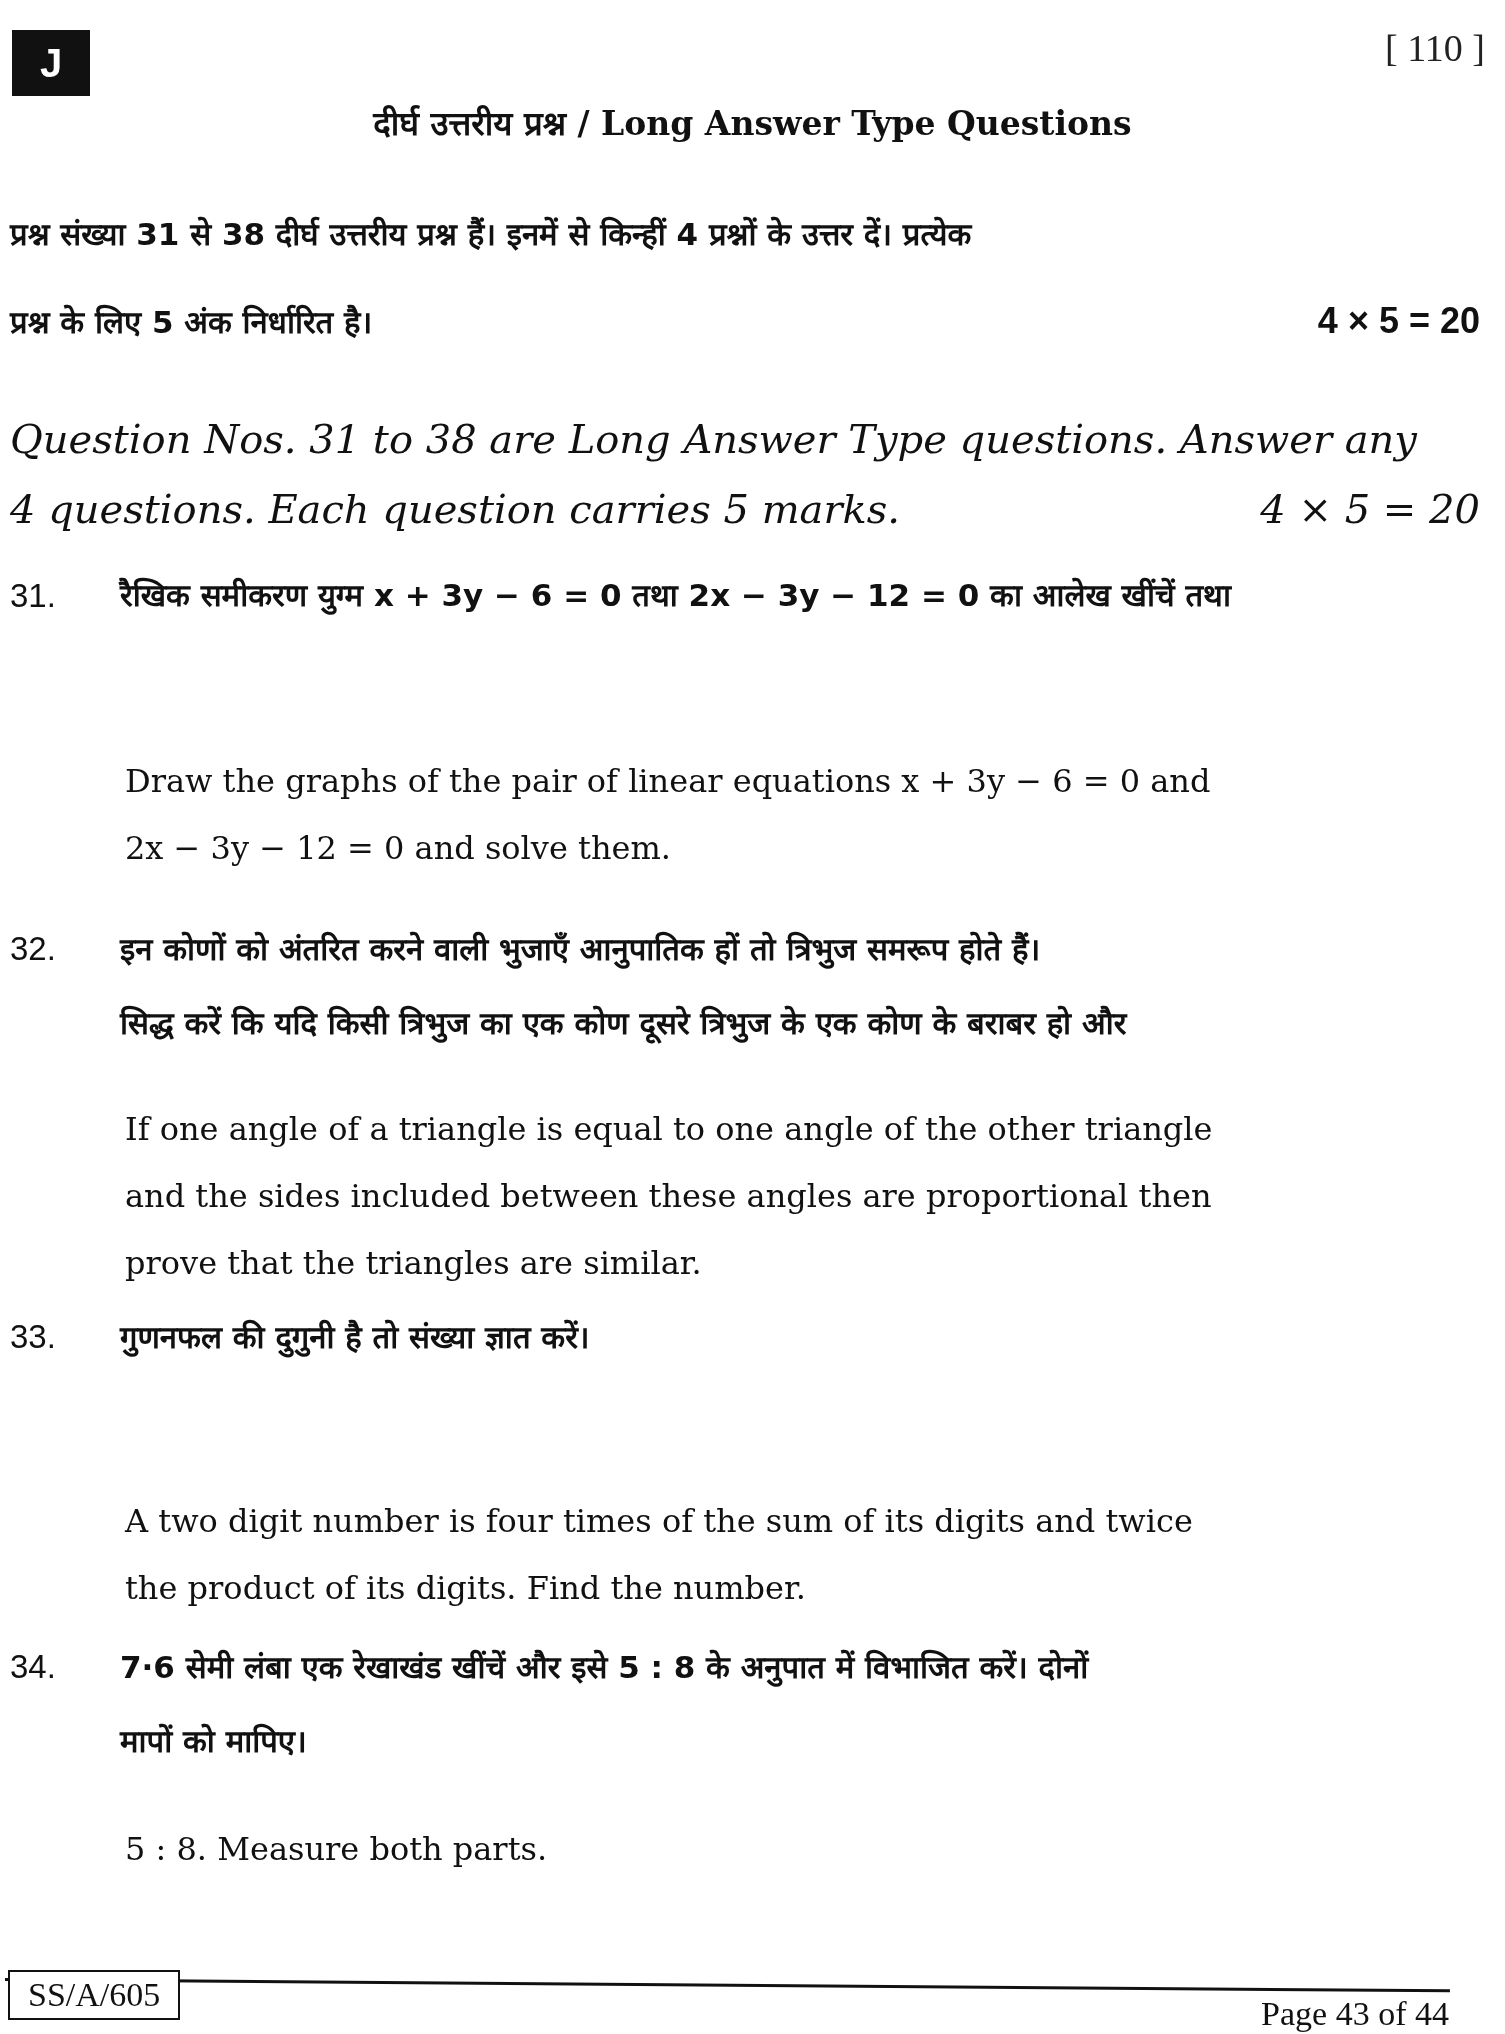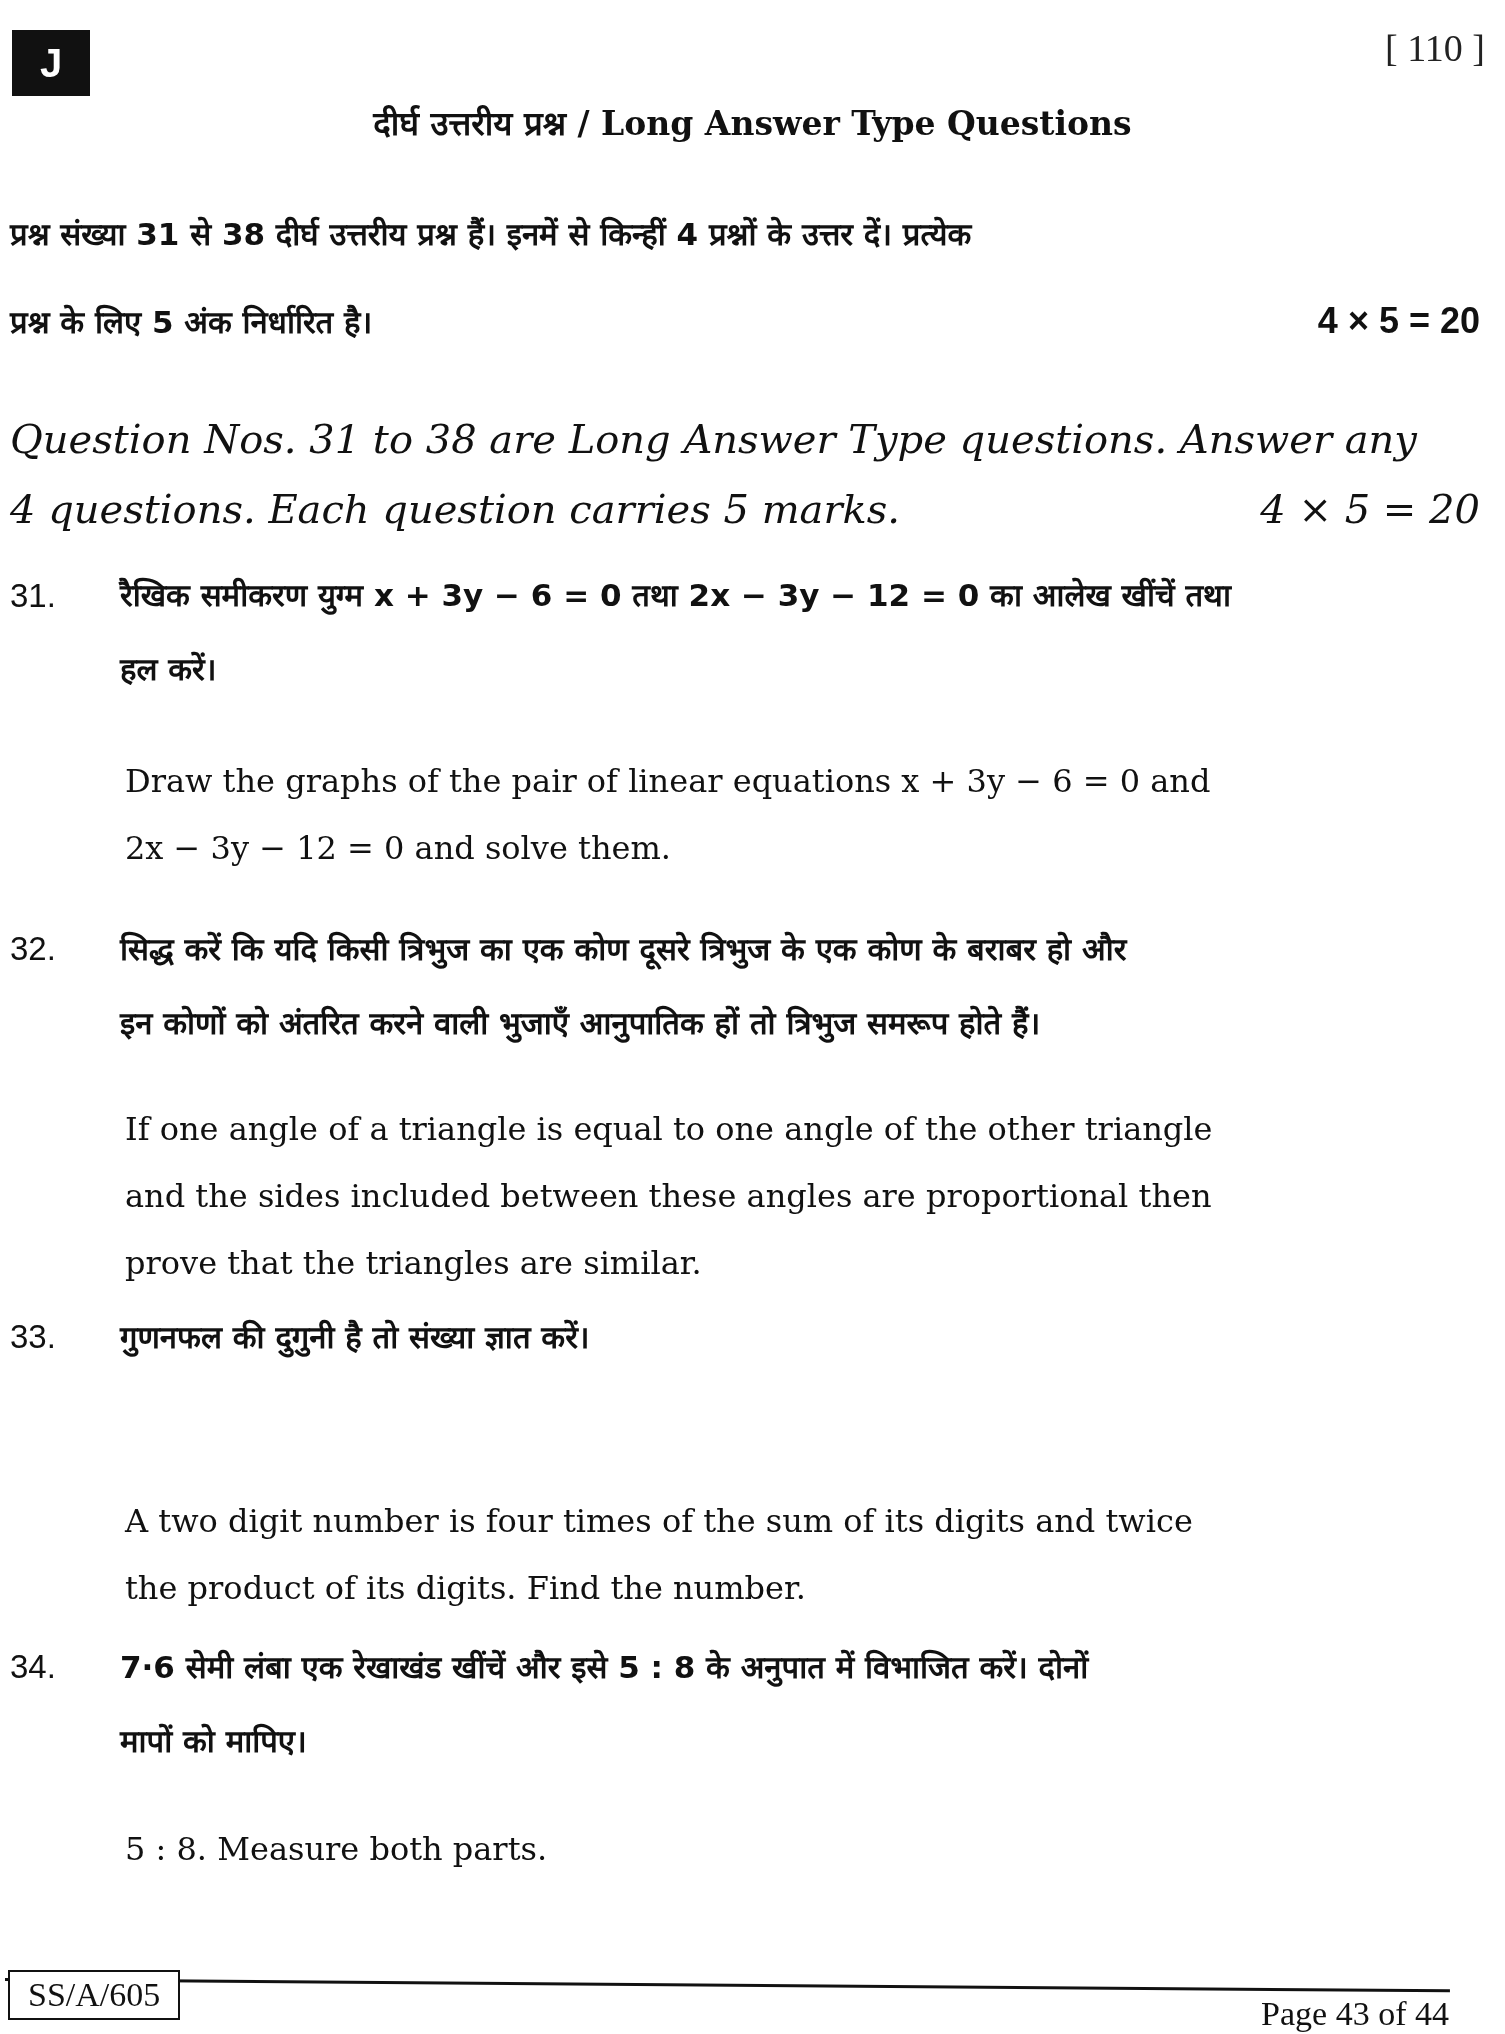--- a/index.html
+++ b/index.html
@@ -38,31 +38,30 @@
 
 <div class="abs ital line" style="left:10px; top:416px;">Question Nos. 31 to 38 are Long Answer Type questions. Answer any</div>
 <div class="abs row" style="left:10px; top:486px; width:1470px;">
   <span class="ital">4 questions. Each question carries 5 marks.</span>
   <span class="ital">4 × 5 = 20</span>
 </div>
 
 <div class="abs qnum" style="top:577px;">31.</div>
 <div class="abs hq" style="top:558px;">
   <div>रैखिक समीकरण युग्म  x + 3y − 6 = 0  तथा  2x − 3y − 12 = 0  का आलेख खींचें तथा</div>
-  <div>हल करें।</div>
 </div>
 <div class="abs eq" style="top:748px;">
   <div>Draw the graphs of the pair of linear equations  x + 3y − 6 = 0  and</div>
   <div>2x − 3y − 12 = 0  and solve them.</div>
 </div>
 
 <div class="abs qnum" style="top:930px;">32.</div>
 <div class="abs hq" style="top:912px;">
+  <div>इन कोणों को अंतरित करने वाली भुजाएँ आनुपातिक हों तो त्रिभुज समरूप होते हैं।</div>
   <div>सिद्ध करें कि यदि किसी त्रिभुज का एक कोण दूसरे त्रिभुज के एक कोण के बराबर हो और</div>
-  <div>इन कोणों को अंतरित करने वाली भुजाएँ आनुपातिक हों तो त्रिभुज समरूप होते हैं।</div>
 </div>
 <div class="abs eq" style="top:1096px;">
   <div>If one angle of a triangle is equal to one angle of the other triangle</div>
   <div>and the sides included between these angles are proportional then</div>
   <div>prove that the triangles are similar.</div>
 </div>
 
 <div class="abs qnum" style="top:1318px;">33.</div>
 <div class="abs hq" style="top:1300px;">
   <div>गुणनफल की दुगुनी है तो संख्या ज्ञात करें।</div>

